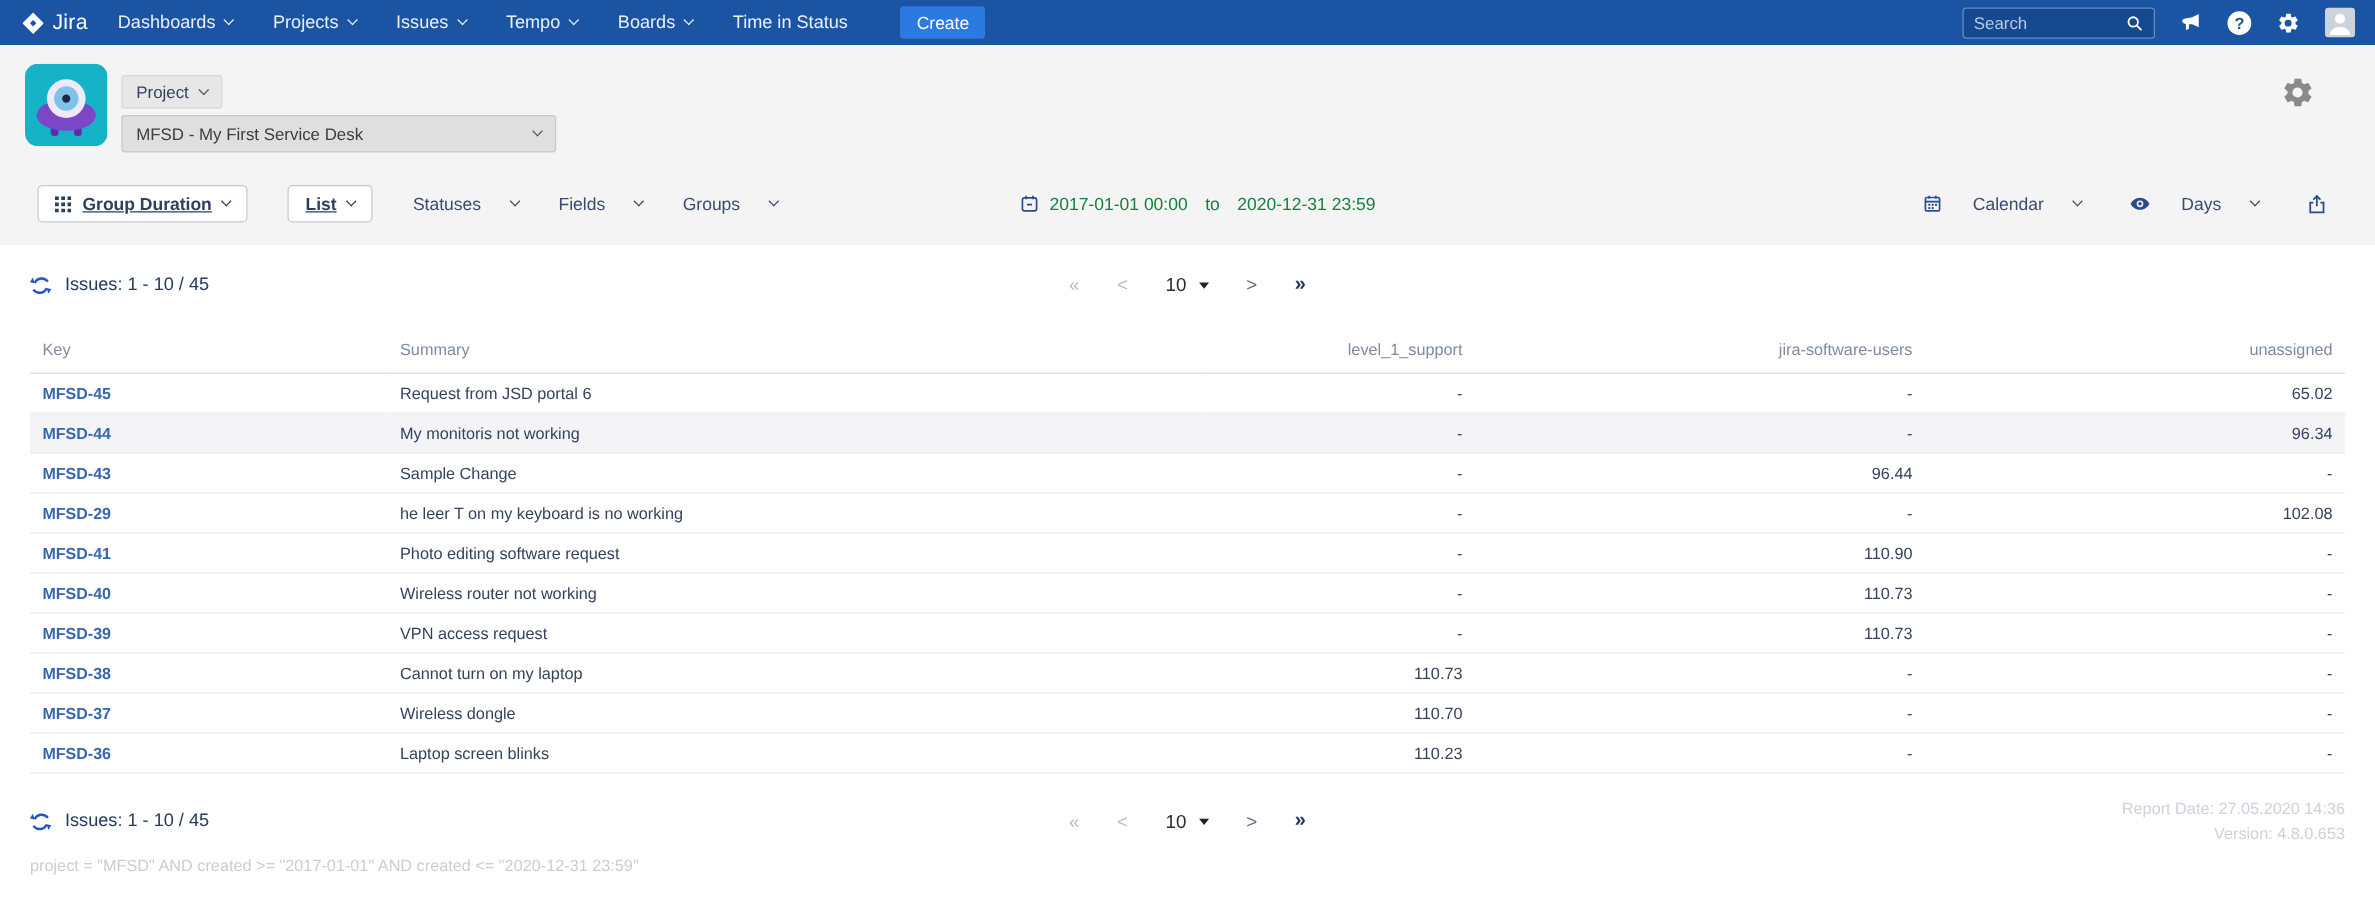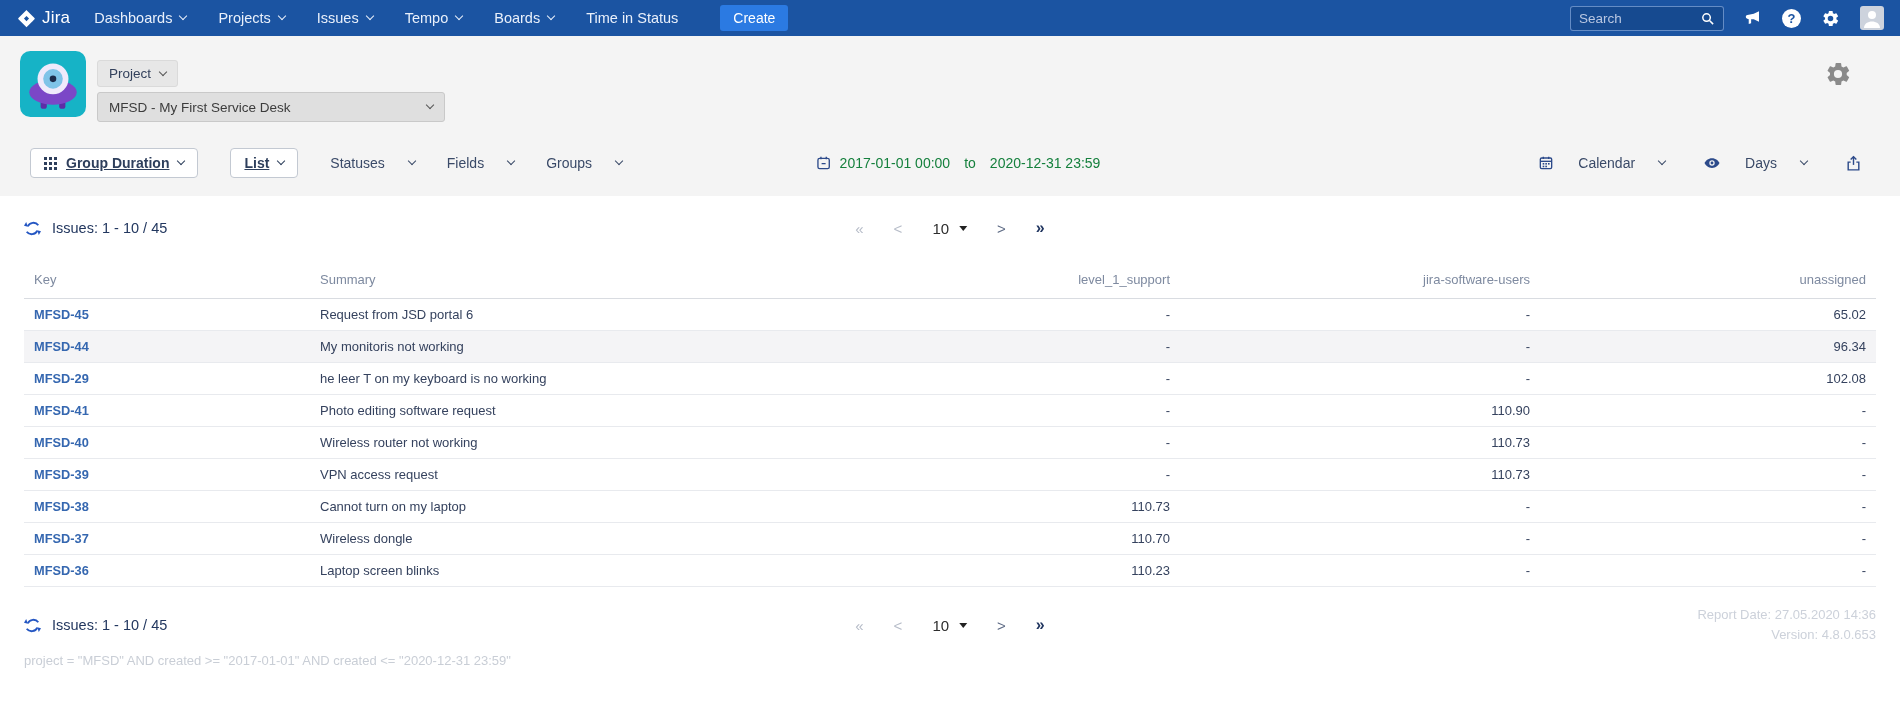--- a/index.html
+++ b/index.html
@@ -320,20 +320,27 @@
     </tr>
 
     <tr class="hl">
       <td><a class="key-link">MFSD-44</a></td>
       <td>My monitoris not working</td>
       <td class="c-num">-</td>
       <td class="c-num">-</td>
       <td class="c-num">96.34</td>
     </tr>
 
+    <tr>
+      <td><a class="key-link">MFSD-43</a></td>
+      <td>Sample Change</td>
+      <td class="c-num">-</td>
+      <td class="c-num">96.44</td>
+      <td class="c-num">-</td>
+    </tr>
 
     <tr>
       <td><a class="key-link">MFSD-29</a></td>
       <td>he leer T on my keyboard is no working</td>
       <td class="c-num">-</td>
       <td class="c-num">-</td>
       <td class="c-num">102.08</td>
     </tr>
 
     <tr>

